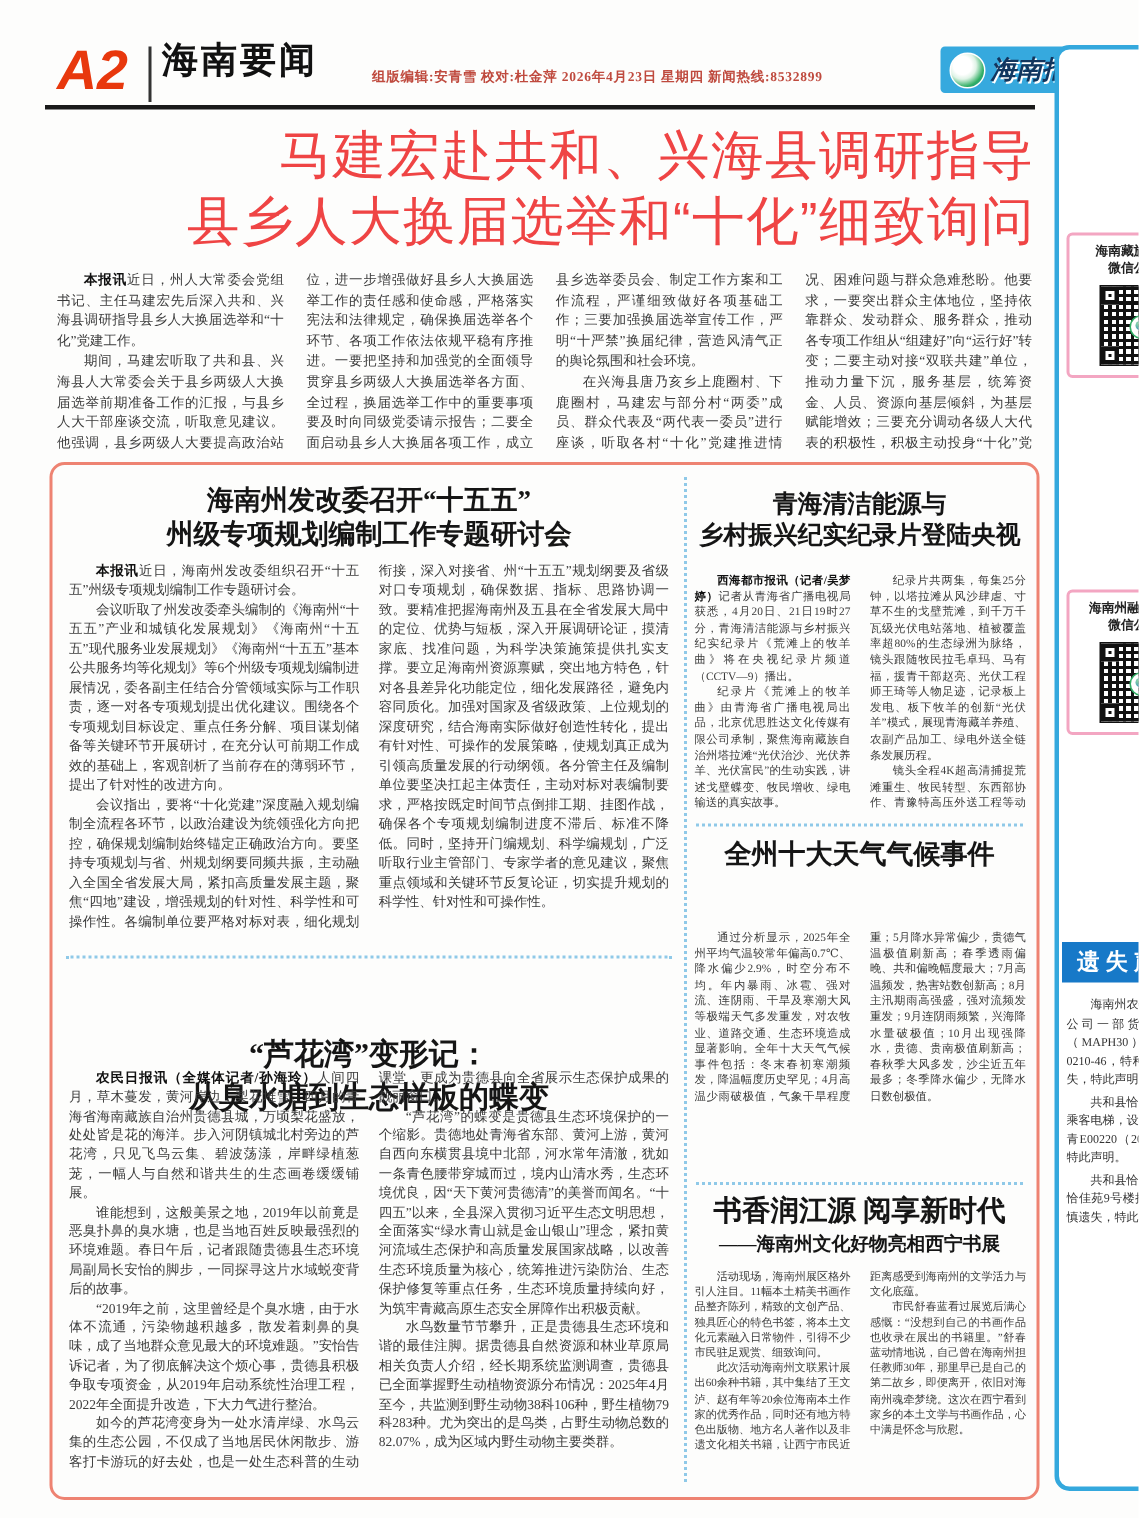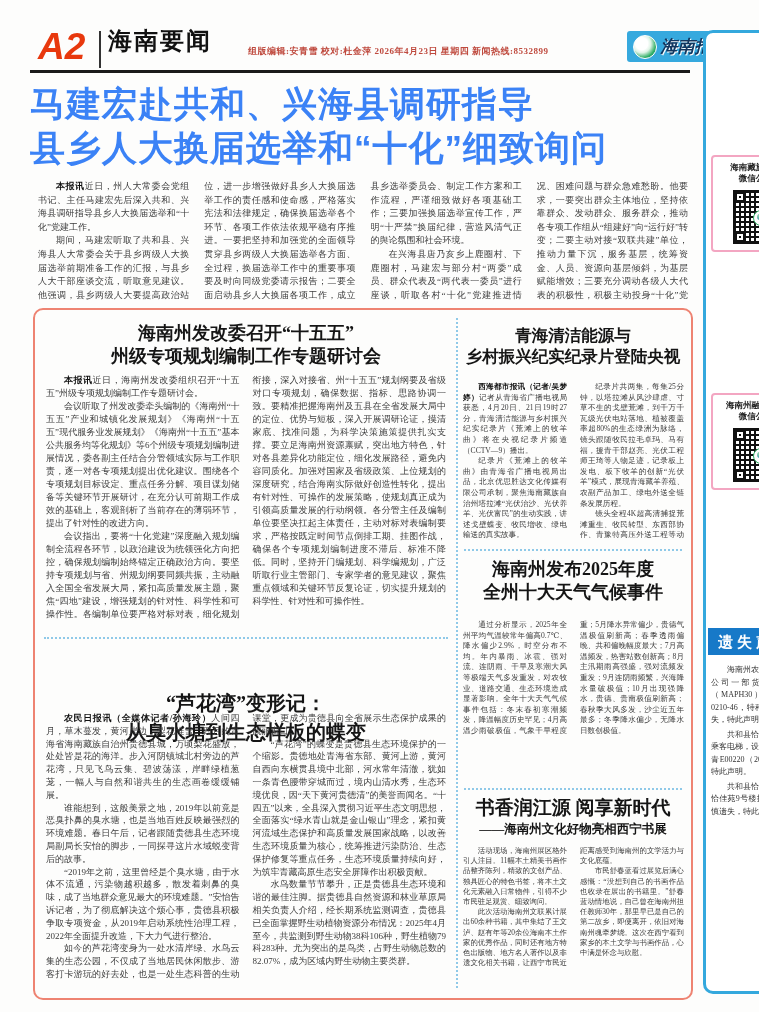--- a/index.html
+++ b/index.html
@@ -15,22 +15,22 @@
            font-weight:700;font-size:24px;color:#111;letter-spacing:2px;line-height:1.2;}
   .hdr-meta{position:absolute;left:248px;top:45px;font-size:9px;color:#bf4a3e;font-weight:700;letter-spacing:.5px;}
   .hdr-rule{position:absolute;left:30px;top:70px;width:660px;height:3px;background:#1a1a1a;}
   .masthead{position:absolute;left:596px;top:31px;width:90px;height:31px;background:#36a9de;border-radius:3px;
             display:flex;align-items:center;justify-content:center;gap:4px;margin-left:31px;}
   .mast-circle{width:22px;height:22px;border-radius:50%;background:radial-gradient(circle at 35% 35%,#ffffff 30%,#dff3e6 45%,#2fae63 70%,#1d7fb9 100%);
                border:1px solid #fff;flex:0 0 auto;}
   .mast-text{font-weight:900;font-style:italic;font-size:17px;color:#12365e;text-shadow:1px 1px 0 #fff;white-space:nowrap;}
 
   
-  .lead-t1,.lead-t2{position:absolute;left:30px;width:660px;text-align:left;
-        font-family:"Liberation Sans","DejaVu Sans",sans-serif;font-weight:700;color:#3b82f6;
+  .lead-t1,.lead-t2{position:absolute;left:30px;width:660px;text-align:right;
+        font-family:"Liberation Sans","DejaVu Sans",sans-serif;font-weight:400;color:#ef4444;
         font-size:35px;letter-spacing:1px;line-height:1;}
   .lead-t1{top:86px;}
   .lead-t2{top:130px;}
   .lead-body{position:absolute;left:38px;top:180px;width:650px;height:124px;overflow:hidden;
              column-count:4;column-gap:15px;font-size:9px;line-height:13.6px;color:#3b3b3b;text-align:justify;}
   p.art{margin:0;text-indent:2em;}
   p.art b{color:#111;}
 
   
   .redbox{position:absolute;left:33px;top:308px;width:656px;height:688px;border:2px solid #ee8372;border-radius:10px;}
@@ -129,21 +129,20 @@
       <div>乡村振兴纪实纪录片登陆央视</div>
   </div>
   <div class="abody b-doc">
     <p class="art"><b>西海都市报讯（记者/吴梦婷）</b><span>记者从青海省广播电视局获悉，4月20日、21日19时27分，青海清洁能源与乡村振兴纪实纪录片《荒滩上的牧羊曲》将在央视纪录片频道（CCTV—9）播出。</span></p>
     <p class="art">纪录片《荒滩上的牧羊曲》由青海省广播电视局出品，北京优思胜达文化传媒有限公司承制，聚焦海南藏族自治州塔拉滩“光伏治沙、光伏养羊、光伏富民”的生动实践，讲述戈壁蝶变、牧民增收、绿电输送的真实故事。</p>
     <p class="art">纪录片共两集，每集25分钟，以塔拉滩从风沙肆虐、寸草不生的戈壁荒滩，到千万千瓦级光伏电站落地、植被覆盖率超80%的生态绿洲为脉络，镜头跟随牧民拉毛卓玛、马有福，援青干部赵亮、光伏工程师王琦等人物足迹，记录板上发电、板下牧羊的创新“光伏羊”模式，展现青海藏羊养殖、农副产品加工、绿电外送全链条发展历程。</p>
     <p class="art">镜头全程4K超高清捕捉荒滩重生、牧民转型、东西部协作、青豫特高压外送工程等动人场景，真实呈现清洁能源产业如何让世代牧民告别粗放放牧、走上增收致富路，解码青海“生态优先、绿色发展”的实践密码。</p>
   </div>
 
   <div class="atitle t-wx">
-    <div>海南州发布2025年度</div>
       <div>全州十大天气气候事件</div>
   </div>
   <div class="abody b-wx">
     <p class="art">通过分析显示，2025年全州平均气温较常年偏高0.7℃、降水偏少2.9%，时空分布不均。年内暴雨、冰雹、强对流、连阴雨、干旱及寒潮大风等极端天气多发重发，对农牧业、道路交通、生态环境造成显著影响。全年十大天气气候事件包括：冬末春初寒潮频发，降温幅度历史罕见；4月高温少雨破极值，气象干旱程度重；5月降水异常偏少，贵德气温极值刷新高；春季透雨偏晚、共和偏晚幅度最大；7月高温频发，热害站数创新高；8月主汛期雨高强盛，强对流频发重发；9月连阴雨频繁，兴海降水量破极值；10月出现强降水，贵德、贵南极值刷新高；春秋季大风多发，沙尘近五年最多；冬季降水偏少，无降水日数创极值。</p>
   </div>
 
   <div class="atitle t-lh">
     <div>“芦花湾”变形记：</div>
       <div>从臭水塘到生态样板的蝶变</div>
   </div>

